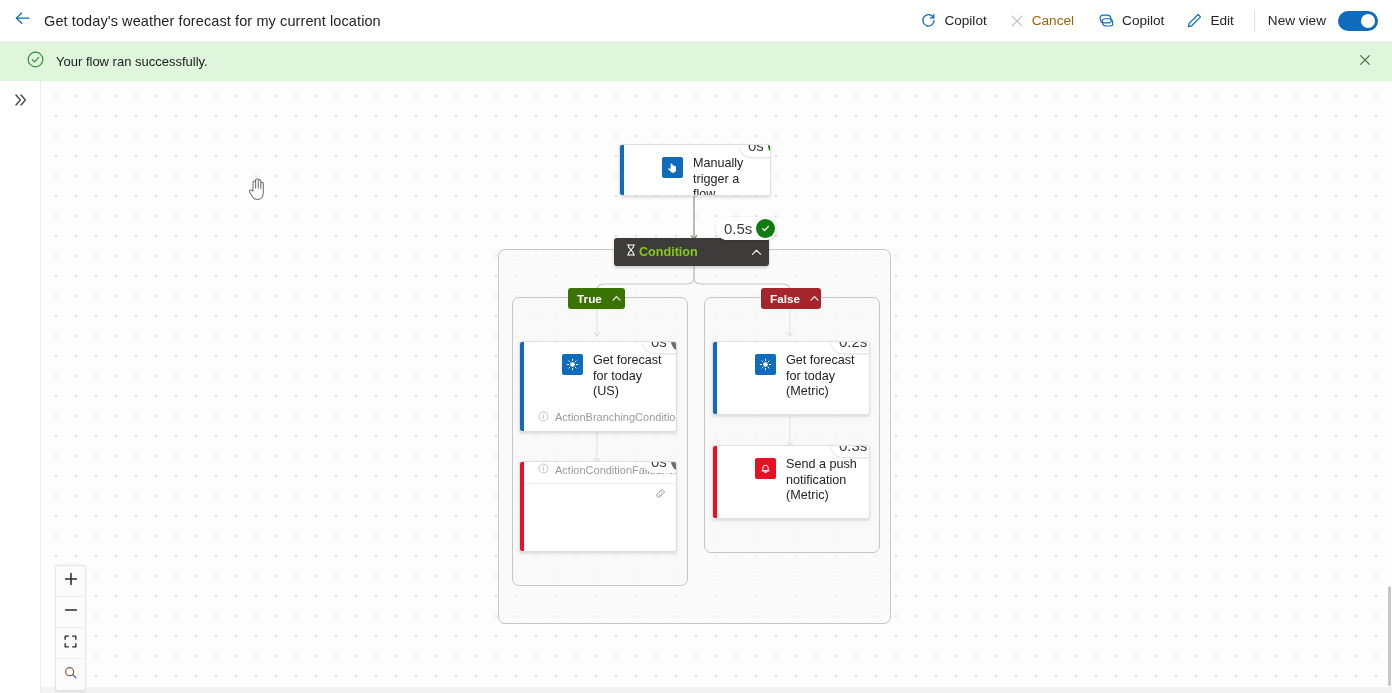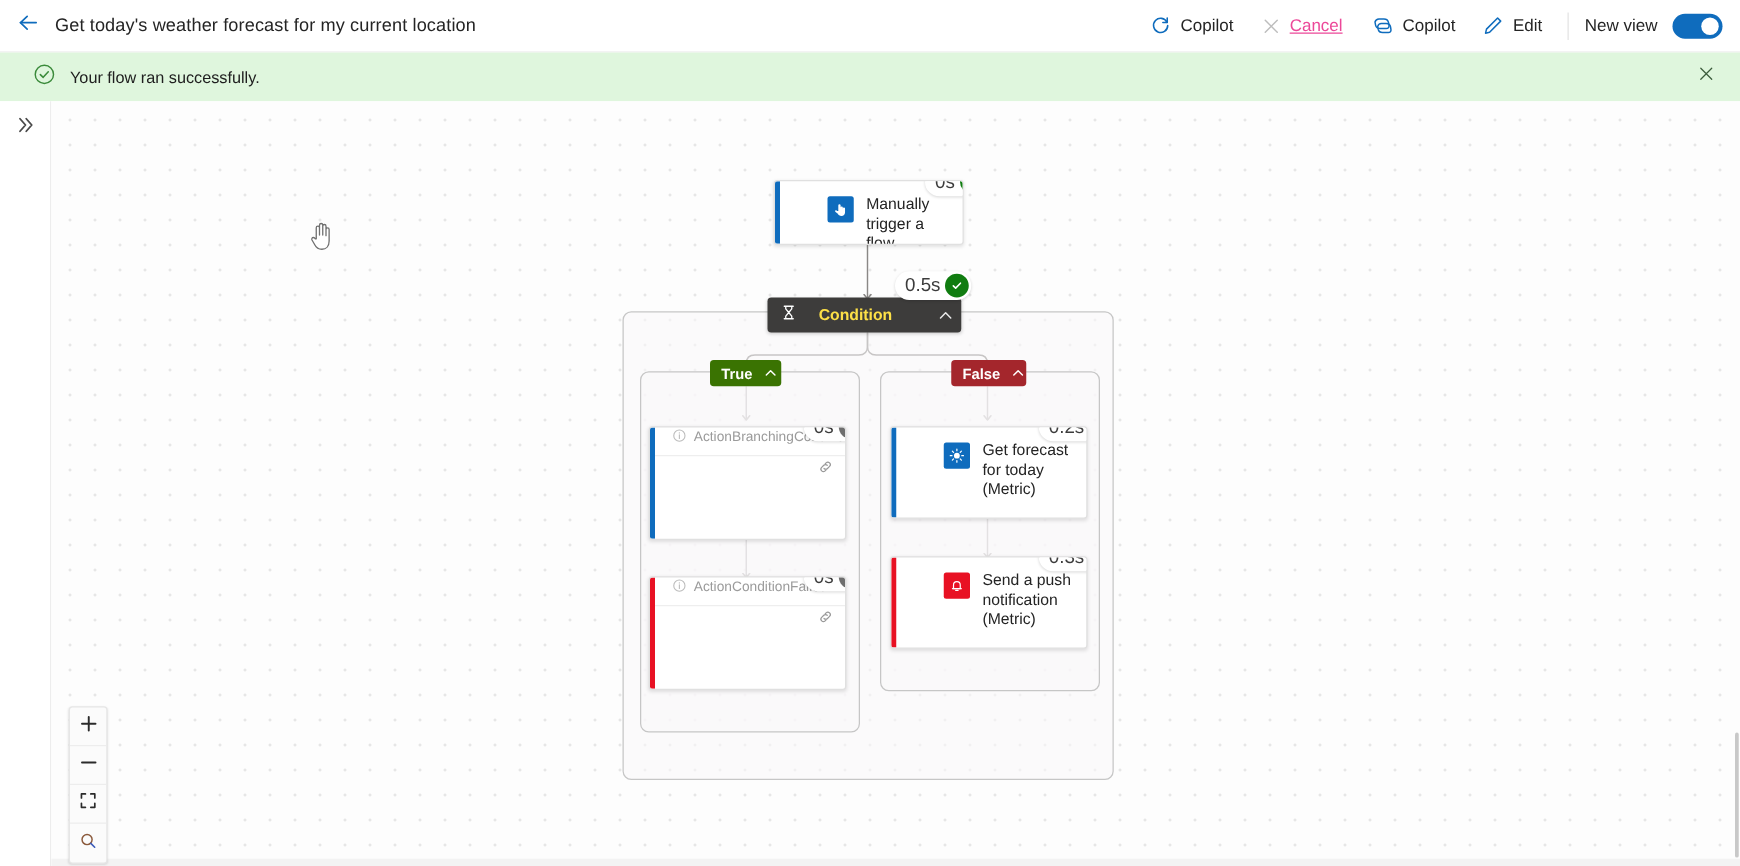--- a/index.html
+++ b/index.html
@@ -27,21 +27,21 @@
   }
   .topbar-right {
     margin-left: auto; display: flex; align-items: center; height: 42px;
     padding-right: 14px;
   }
   .cmd {
     display: flex; align-items: center; gap: 7px; height: 42px;
     padding: 0 11px; font-size: 13.6px; color: #242424; cursor: pointer;
     white-space: nowrap;
   }
-  .cmd.disabled { color: #ec4899; cursor: default; text-decoration: underline; }
+  .cmd.disabled { color: #a16207; cursor: default; }
   .cmd svg { display: block; }
   .divider-v {
     width: 1px; height: 22px; background: #e3e3e3; margin: 0 9px;
   }
   .newview-group {
     display: flex; align-items: center; gap: 12px; padding-left: 4px;
   }
   .newview-label { font-size: 13.6px; color: #242424; white-space: nowrap; }
   .toggle {
     width: 40px; height: 20px; border-radius: 10px; background: #0f6cbd;
@@ -146,21 +146,21 @@
   .dot.skip { background: #6e6e6e; }
   .dot .ck { width: 9px; height: 9px; display: block; }
   .dot .mn { width: 9px; height: 2px; background: #fff; border-radius: 1px; }
 
   
   .cond {
     position: absolute; background: #3d3c3b; border-radius: 3px;
     display: flex; align-items: center; height: 28px; padding: 0 6px 0 10px;
     box-shadow: 0 1.2px 3px rgba(0,0,0,.18); z-index: 4;
   }
-  .cond-title { font-size: 12.6px; color: #fde047; margin-left: 17px; font-weight: 600; }
+  .cond-title { font-size: 12.6px; color: #84cc16; margin-left: 1px; font-weight: 600; }
   .cond-chev { margin-left: auto; padding-left: 22px; display:flex; align-items:center; }
 
   
   .scope {
     position: absolute; border: 1px solid #c6c6c6; border-radius: 7px;
     background: rgba(250,247,250,.55);
   }
   .branch-label {
     position: absolute; height: 21px; border-radius: 3px;
     display: flex; align-items: center; padding: 0 6px 0 9px;
@@ -363,20 +363,29 @@
         <span>True</span>
         <span class="bchev">
           <svg width="11" height="11" viewBox="0 0 14 14">
               <path d="M2.6 9 7 4.6 11.4 9" fill="none" stroke="#ffffff" stroke-width="1.5" stroke-linecap="round" stroke-linejoin="round"></path>
             </svg>
         </span>
       </div>
 
       <div class="node" style="left:478px; top:260px; width:158px; height:91px;">
         <span class="accent" style="background:#0f6cbd;"></span>
+        <div class="node-head">
+          <span class="node-icon" style="background:#0f6cbd;">
+            <svg width="13" height="13" viewBox="0 0 14 14">
+                <circle cx="7" cy="7" r="2.5" fill="#ffffff"></circle>
+                <path d="M7 1.3v1.5M7 11.2v1.5M1.3 7h1.5M11.2 7h1.5M3.1 3.1l1.05 1.05M9.85 9.85l1.05 1.05M10.9 3.1 9.85 4.15M4.15 9.85 3.1 10.9" stroke="#ffffff" stroke-width="1.05" stroke-linecap="round"></path>
+              </svg>
+          </span>
+          <span class="node-title">Get forecast for today (US)</span>
+        </div>
         <div class="node-sub">
           <span>
             <svg width="11" height="11" viewBox="0 0 12 12">
                 <circle cx="6" cy="6" r="4.9" fill="none" stroke="#bcbcbc" stroke-width=".95"></circle>
                 <path d="M6 5.3v3.1" stroke="#bcbcbc" stroke-width=".95" stroke-linecap="round"></path>
                 <circle cx="6" cy="3.6" r=".6" fill="#bcbcbc"></circle>
               </svg>
           </span>
           <span>ActionBranchingCondition...</span>
         </div>

